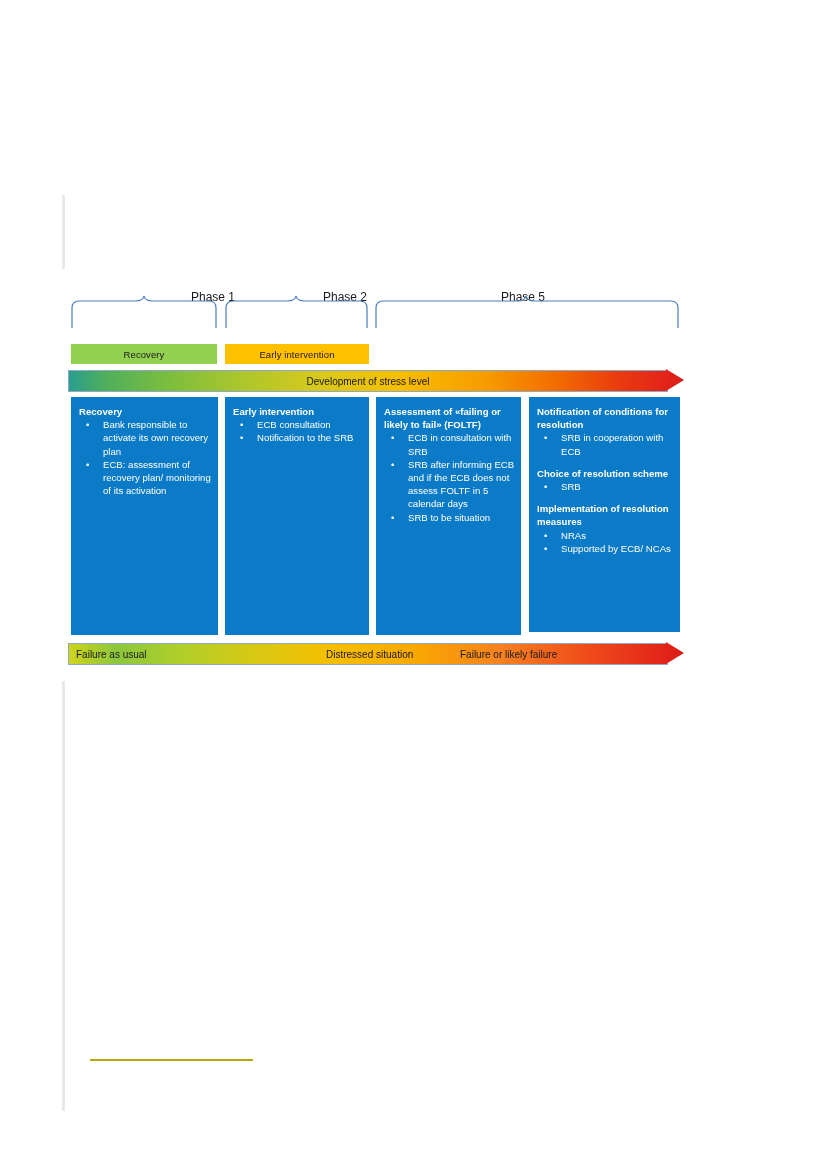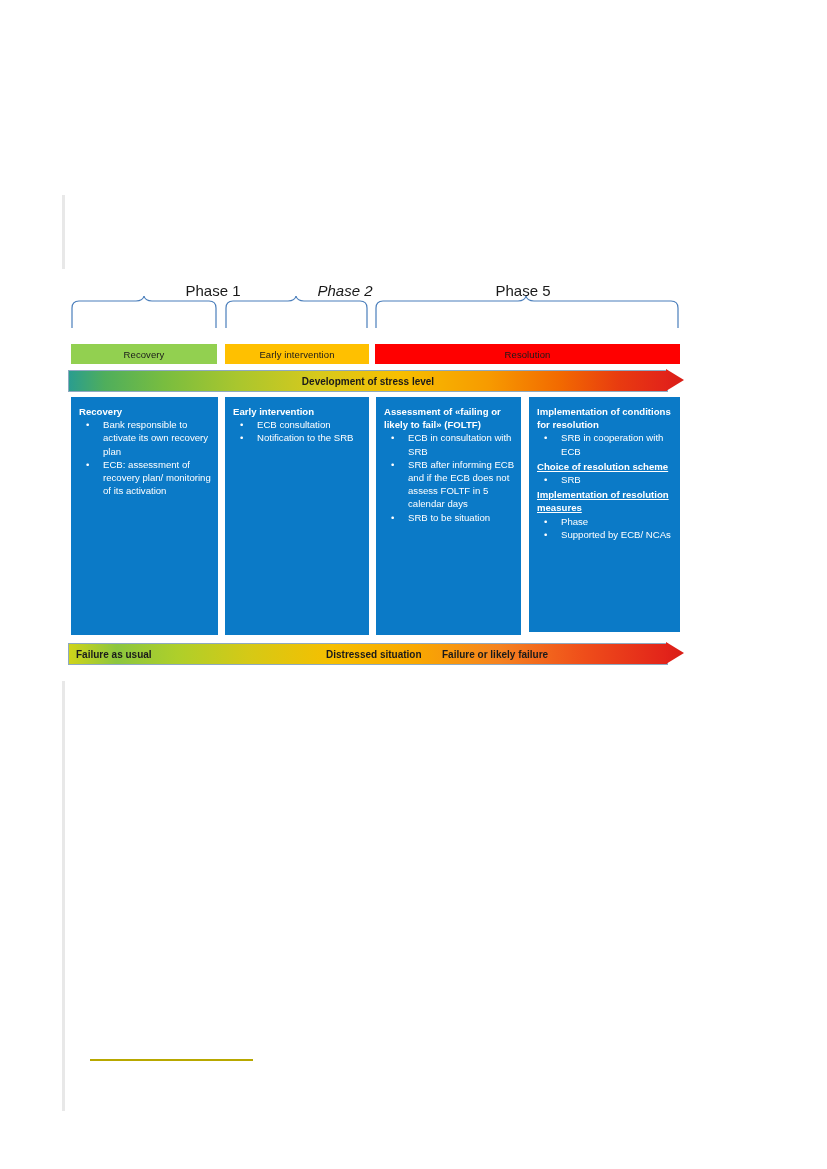--- a/index.html
+++ b/index.html
@@ -40,22 +40,22 @@
     position: absolute;
     left: 68px;
     top: 278px;
     width: 616px;
     height: 392px;
   }
 
   
   .phase-caption {
     position: absolute;
-    top: 4px;
-    font-size: 15px;
+    top: 12px;
+    font-size: 12px;
     color: #1a1a1a;
     text-align: center;
     white-space: nowrap;
   }
 
   
   .brace {
     position: absolute;
     top: 18px;
     height: 32px;
@@ -97,21 +97,20 @@
   }
   .grad-arrow .label {
     position: absolute;
     top: 0; bottom: 0;
     display: flex;
     align-items: center;
     font-size: 10px;
     color: #1a1a1a;
     white-space: nowrap;
     z-index: 3;
-    font-weight: bold;
   }
   #stress-arrow { top: 92px; left: 0; width: 616px; }
   #stress-arrow .body { width: 600px;
     background: linear-gradient(to right,
       #2a9d8f 0%, #4fae5c 6%, #79bd3f 16%, #a9c62e 28%,
       #d8c91c 42%, #f7bf00 55%, #f79b00 70%, #f26a00 82%,
       #e83b10 92%, #e2231a 100%);
   }
   #stress-arrow .head { left: 598px;
     background: linear-gradient(to right, #e2231a, #d81e16);
@@ -125,39 +124,39 @@
       #cfd41a 0%, #8cc63f 8%, #aecf2a 18%, #d5c916 30%,
       #f6bf00 44%, #f9a800 58%, #f58220 72%, #ef4e1a 86%, #e2231a 100%);
   }
   #bottom-arrow .head { left: 598px;
     background: linear-gradient(to right, #e2231a, #d81e16);
     clip-path: polygon(0 0, 100% 50%, 0 100%);
   }
   #bottom-arrow .label { font-size: 10px; }
   #bottom-label-0 { left: 8px; }
   #bottom-label-1 { left: 258px; }
-  #bottom-label-2 { left: 374px; }
+  #bottom-label-2 { left: 392px; }
 
   
   .content-box {
     position: absolute;
     top: 119px;
     background: #0b7ac7;
     color: #ffffff;
     padding: 8px 6px 8px 8px;
     box-sizing: border-box;
     overflow: hidden;
   }
   .box-heading {
     font-size: 9.6px;
     font-weight: bold;
     line-height: 13.2px;
     margin: 0 0 0 0;
   }
-  .box-heading.spaced { margin-top: 2px; text-decoration: underline; }
+  .box-heading.spaced { margin-top: 9px; }
   .box-list { list-style: none; margin: 0; padding: 0; }
   .box-list li {
     position: relative;
     font-size: 9.6px;
     line-height: 13.2px;
     padding-left: 24px;
     margin: 0;
   }
   .box-list li .bullet {
     position: absolute;
@@ -170,36 +169,35 @@
 </head>
 <body>
 
 <div class="margin-rule" id="margin-rule-top"></div>
 <div class="margin-rule" id="margin-rule-bottom"></div>
 <div class="footnote-rule"></div>
 
 <div id="diagram">
 
   <div class="phase-caption" style="left:100px;width:90px;">Phase 1</div>
-  <div class="phase-caption" style="left:232px;width:90px;font-style:italic;">Phase 2</div>
+  <div class="phase-caption" style="left:232px;width:90px;">Phase 2</div>
   <div class="phase-caption" style="left:410px;width:90px;">Phase 5</div>
 
   <svg class="brace" style="left:2px;width:148px;" viewBox="0 0 148 32" preserveAspectRatio="none">
     <path d="M2,32 L2,12 Q2,5 9,5 L66,5 Q73,5 74,0 Q75,5 82,5 L139,5 Q146,5 146,12 L146,32" fill="none" stroke="#4a7ebb" stroke-width="1.2"></path>
   </svg>
   <svg class="brace" style="left:156px;width:145px;" viewBox="0 0 145 32" preserveAspectRatio="none">
     <path d="M2,32 L2,12 Q2,5 9,5 L64,5 Q71,5 72,0 Q73,5 80,5 L136,5 Q143,5 143,12 L143,32" fill="none" stroke="#4a7ebb" stroke-width="1.2"></path>
   </svg>
   <svg class="brace" style="left:306px;width:306px;" viewBox="0 0 306 32" preserveAspectRatio="none">
     <path d="M2,32 L2,12 Q2,5 9,5 L144,5 Q151,5 152,0 Q153,5 160,5 L297,5 Q304,5 304,12 L304,32" fill="none" stroke="#4a7ebb" stroke-width="1.2"></path>
   </svg>
 
   <div class="phase-bar" id="phase-bar-recovery" style="left:3px;width:146px;">Recovery</div>
   <div class="phase-bar" id="phase-bar-early-intervention" style="left:157px;width:144px;">Early intervention</div>
-  <div class="phase-bar" id="phase-bar-resolution" style="left:307px;width:305px;">Resolution</div>
 
   <div class="grad-arrow" id="stress-arrow">
     <div class="body"></div>
     <div class="head"></div>
     <div class="label">Development of stress level</div>
   </div>
 
   <div class="content-box" style="left:3px;width:147px;height:238px;">
     <div class="box-heading">Recovery</div>
     <ul class="box-list">
@@ -219,31 +217,31 @@
   <div class="content-box" style="left:308px;width:145px;height:238px;padding-left:8px;">
     <div class="box-heading">Assessment of «failing or likely to fail» (FOLTF)</div>
     <ul class="box-list">
       <li><span class="bullet">•</span><span>ECB in consultation with SRB</span></li>
       <li><span class="bullet">•</span><span>SRB after informing ECB and if the ECB does not assess FOLTF in 5 calendar days</span></li>
       <li><span class="bullet">•</span><span>SRB to be situation</span></li>
     </ul>
   </div>
 
   <div class="content-box" style="left:461px;width:151px;height:235px;">
-    <div class="box-heading">Implementation of conditions for resolution</div>
+    <div class="box-heading">Notification of conditions for resolution</div>
     <ul class="box-list">
       <li><span class="bullet">•</span><span>SRB in cooperation with ECB</span></li>
     </ul>
     <div class="box-heading spaced">Choice of resolution scheme</div>
     <ul class="box-list">
       <li><span class="bullet">•</span><span>SRB</span></li>
     </ul>
     <div class="box-heading spaced">Implementation of resolution measures</div>
     <ul class="box-list">
-      <li><span class="bullet">•</span><span>Phase</span></li>
+      <li><span class="bullet">•</span><span>NRAs</span></li>
       <li><span class="bullet">•</span><span>Supported by ECB/ NCAs</span></li>
     </ul>
   </div>
 
   <div class="grad-arrow" id="bottom-arrow">
     <div class="body"></div>
     <div class="head"></div>
     <div class="label" id="bottom-label-0">Failure as usual</div>
     <div class="label" id="bottom-label-1">Distressed situation</div>
     <div class="label" id="bottom-label-2">Failure or likely failure</div>

